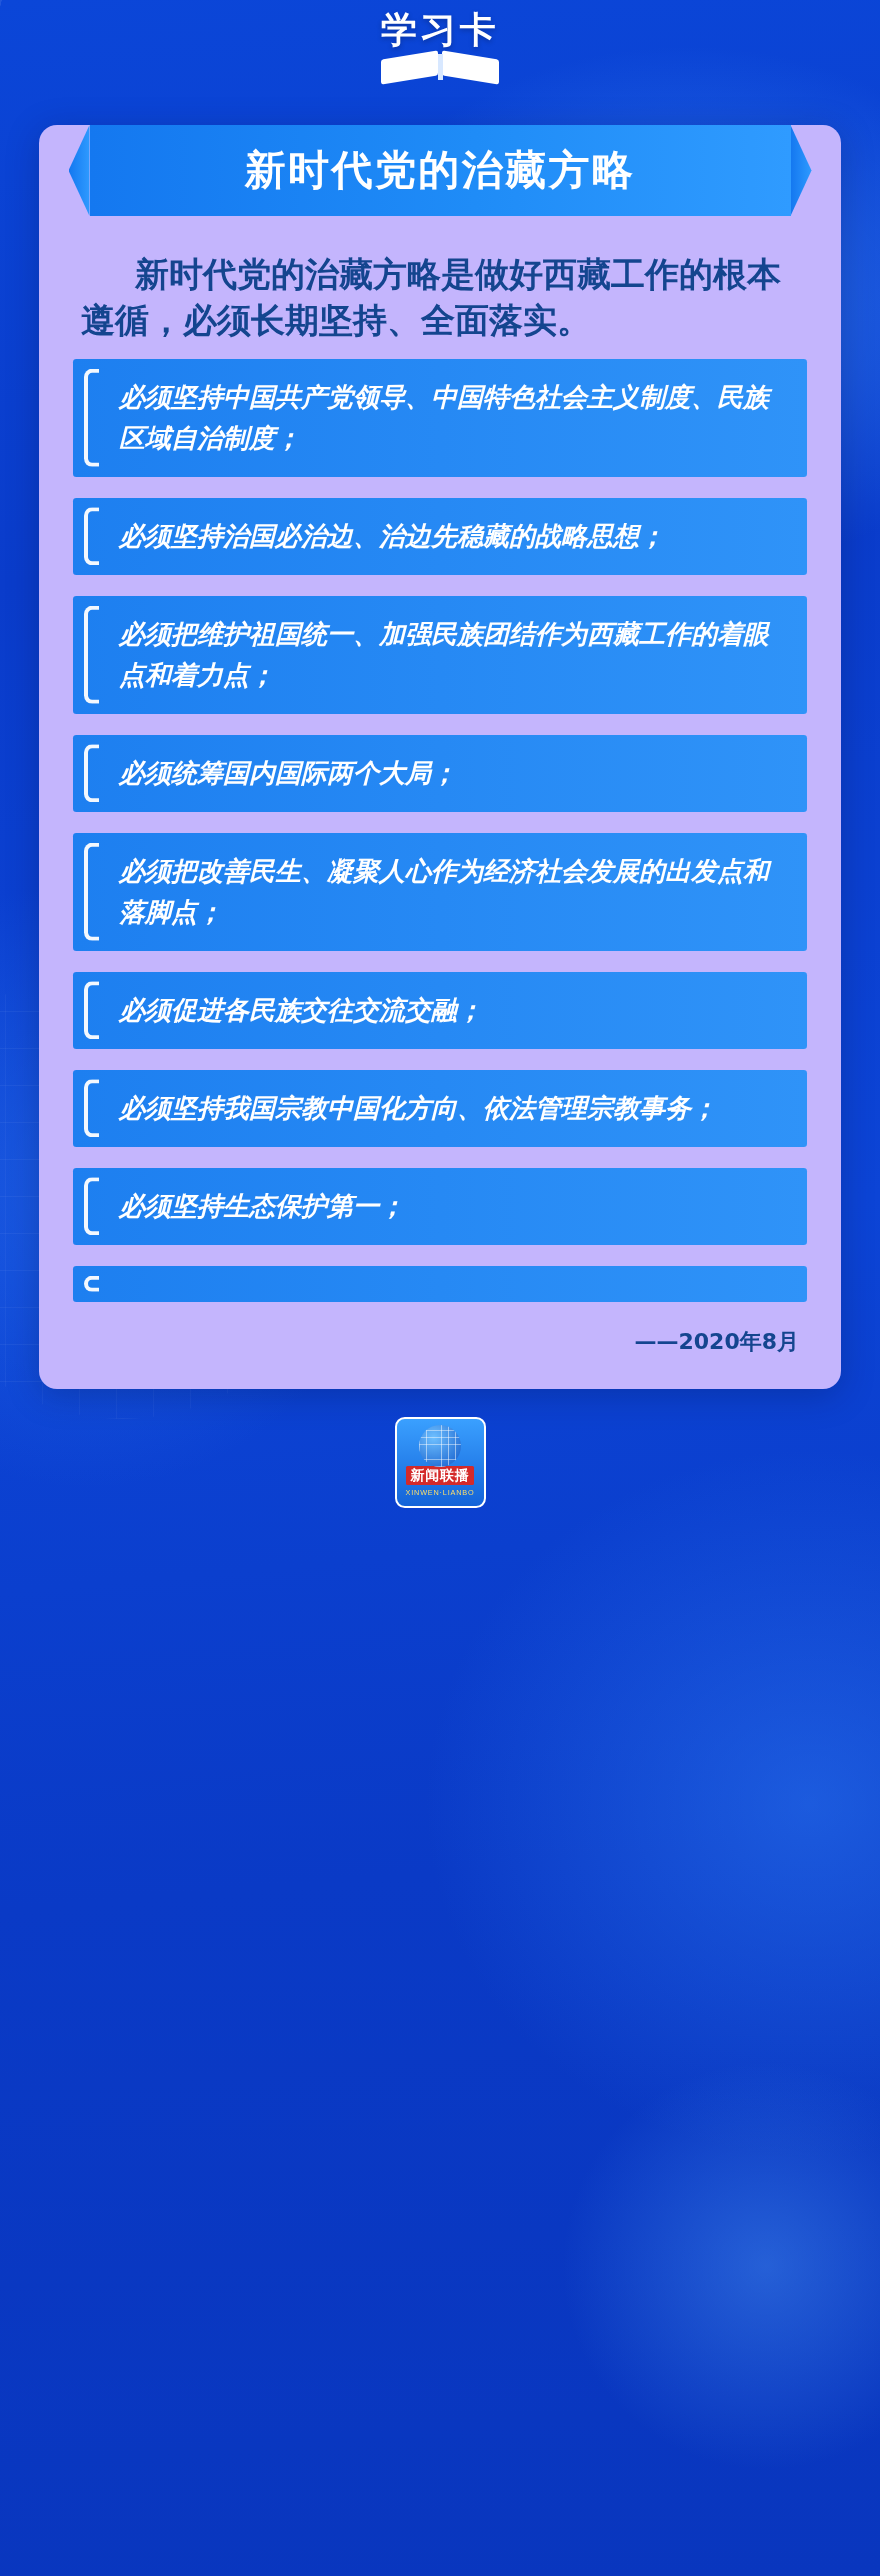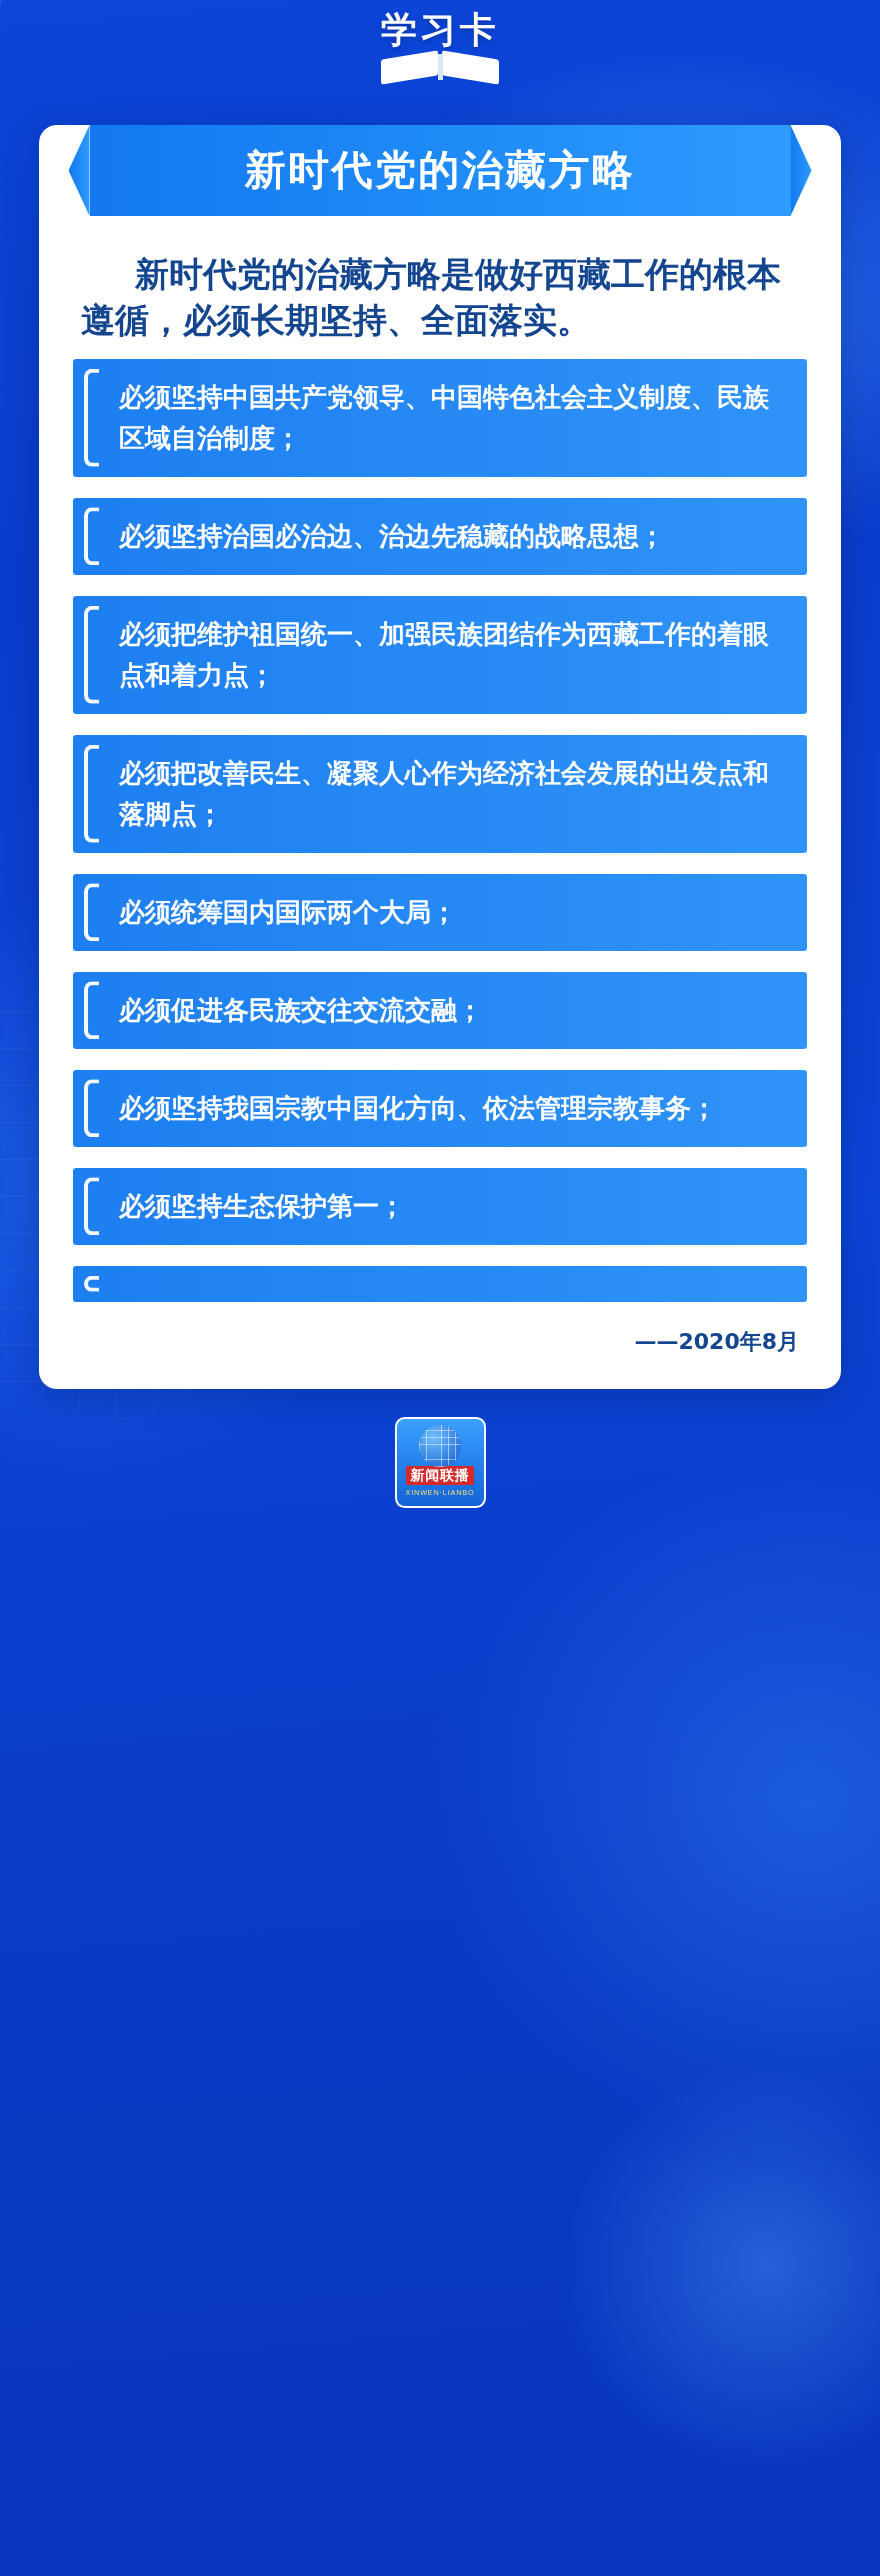--- a/index.html
+++ b/index.html
@@ -107,21 +107,21 @@
     height: 26px;
     margin-left: -2.4px;
     background: #d8e8ff;
   }
 
   
   .card {
     position: relative;
     margin: 0 auto;
     width: 802px;
-    background: #ffffff;
+    background: #c4b5fd;
     border-radius: 18px;
     padding: 0 0 29px 0;
     box-shadow: 0 6.5px 33px rgba(0,20,80,.28);
   }
 
   .title-banner {
     position: relative;
     margin: 29px auto 0;
     width: 701px;
     height: 91px;
@@ -160,20 +160,21 @@
     color: #14458f;
     font-size: 34px;
     line-height: 46px;
     text-indent: 54px;
     font-weight: bold;
     font-family: Liberation Serif, serif;
   }
 
   .points {
     margin: 14.7px 34px 0 34px;
+    font-style: italic;
   }
   .point {
     position: relative;
     margin-bottom: 21px;
     background: linear-gradient(90deg, #1d7ff0 0%, #2f93f8 100%);
     border-radius: 3.3px;
     padding: 18px 21px 18px 46px;
   }
   .point .brace {
     position: absolute;
@@ -302,26 +303,26 @@
     </div>
 
     <div class="point">
       <span class="brace"></span>
       <div class="point-text">必须把维护祖国统一、加强民族团结作为西藏工作的着眼点和着力点；</div>
     </div>
 
 
     <div class="point">
       <span class="brace"></span>
+      <div class="point-text">必须统筹国内国际两个大局；</div>
+    </div>
+
+    <div class="point">
+      <span class="brace"></span>
       <div class="point-text">必须把改善民生、凝聚人心作为经济社会发展的出发点和落脚点；</div>
-    </div>
-
-    <div class="point">
-      <span class="brace"></span>
-      <div class="point-text">必须统筹国内国际两个大局；</div>
     </div>
 
     <div class="point">
       <span class="brace"></span>
       <div class="point-text">必须促进各民族交往交流交融；</div>
     </div>
 
     <div class="point">
       <span class="brace"></span>
       <div class="point-text">必须坚持我国宗教中国化方向、依法管理宗教事务；</div>

